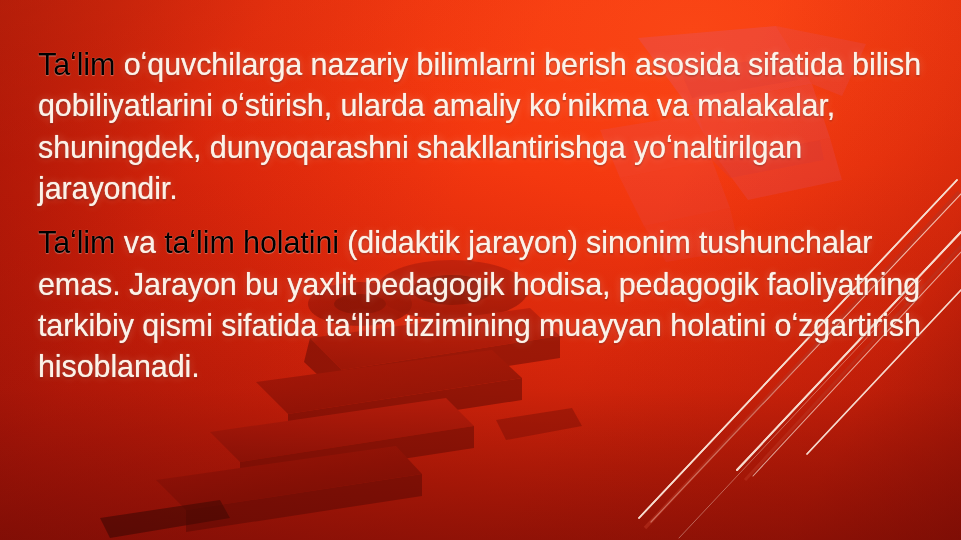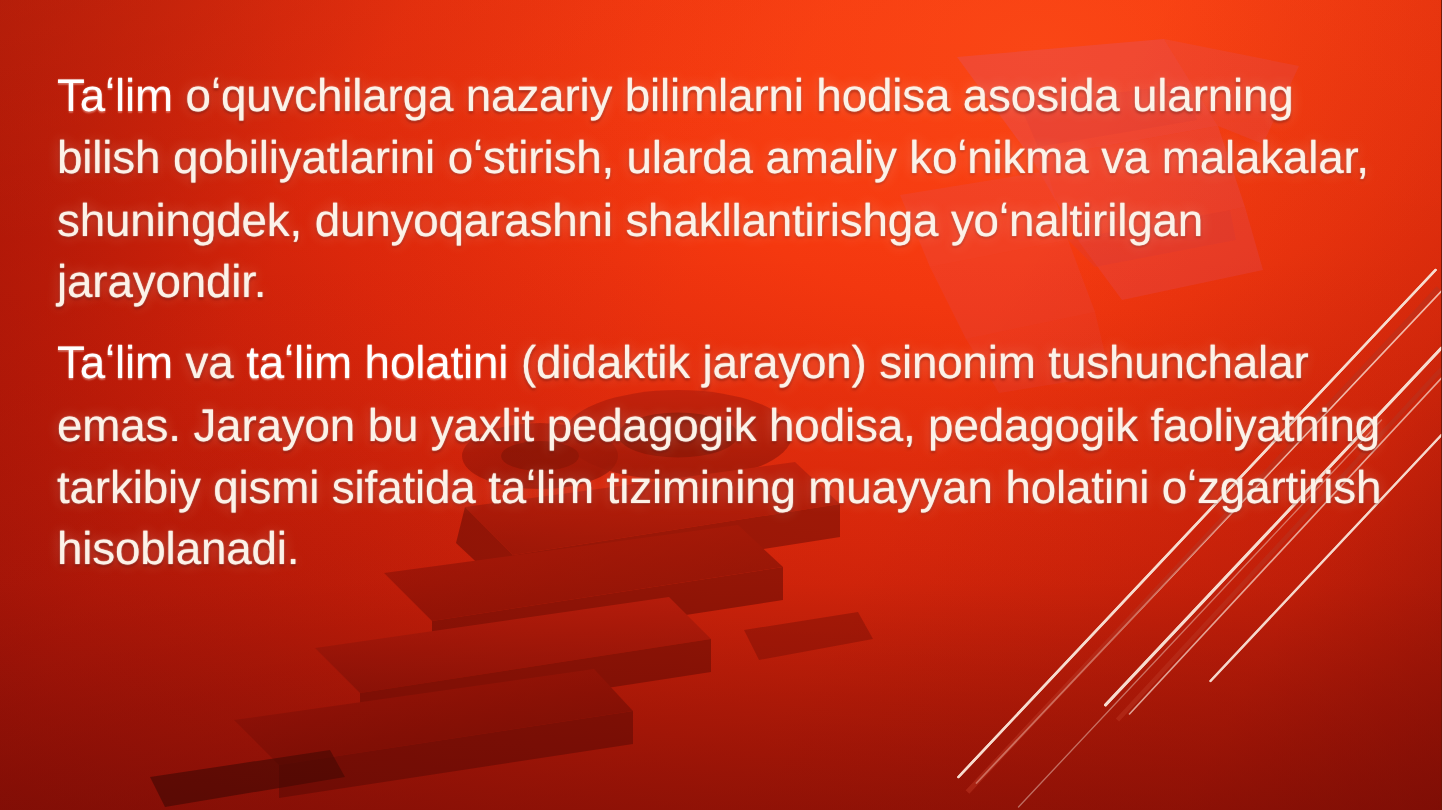--- a/index.html
+++ b/index.html
@@ -103,21 +103,21 @@
     letter-spacing: -0.1px;
     text-shadow:
        0 0 1px rgba(255,248,240,0.85),
        0 1px 2px rgba(90,8,3,0.55),
        0 0 9px rgba(255,230,210,0.30);
   }
   .para:last-child { margin-bottom: 0; }
 
   
   .dark-word {
-    color: #ffffff;
+    color: #000000;
     text-shadow:
        0 0 1px rgba(255,245,235,0.55),
        0 1px 1px rgba(255,240,230,0.30);
   }
 </style>
 </head>
 <body>
 
 <div id="slide">
 
@@ -201,18 +201,18 @@
       <g stroke="#F7DCD0" fill="none" stroke-linecap="round">
         <line x1="18" y1="378" x2="336" y2="40" stroke-width="1.7" opacity="0.95"></line>
         <line x1="116" y1="330" x2="340" y2="92" stroke-width="1.9" opacity="0.95"></line>
         <line x1="186" y1="314" x2="340" y2="150" stroke-width="1.5" opacity="0.85"></line>
       </g>
     </svg>
   </div>
 
   <div class="body-text">
 
-    <p class="para"><span class="dark-word">Taʻlim</span><span> oʻquvchilarga nazariy bilimlarni hodisa asosida ularning bilish qobiliyatlarini oʻstirish, ularda amaliy koʻnikma va malakalar, shuningdek, dunyoqarashni shakllantirishga yoʻnaltirilgan jarayondir.</span></p>
+    <p class="para"><span class="dark-word">Taʻlim</span><span> oʻquvchilarga nazariy bilimlarni berish asosida sifatida bilish qobiliyatlarini oʻstirish, ularda amaliy koʻnikma va malakalar, shuningdek, dunyoqarashni shakllantirishga yoʻnaltirilgan jarayondir.</span></p>
 
     <p class="para"><span class="dark-word">Taʻlim</span><span> va </span><span class="dark-word">taʻlim holatini</span><span> (didaktik jarayon) sinonim tushunchalar emas. Jarayon bu yaxlit pedagogik hodisa, pedagogik faoliyatning tarkibiy qismi sifatida taʻlim tizimining muayyan holatini oʻzgartirish hisoblanadi.</span></p>
 
   </div>
 </div>
 
 </body></html>

